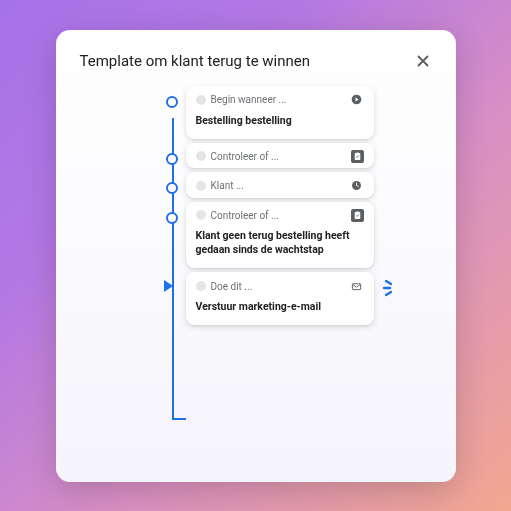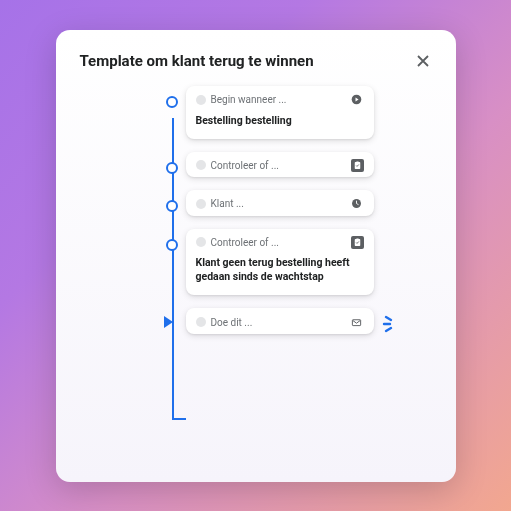--- a/index.html
+++ b/index.html
@@ -23,21 +23,21 @@
     position: relative;
   }
   .header {
     display: flex;
     align-items: center;
     justify-content: space-between;
     margin-bottom: 14px;
   }
   .title {
     font-size: 15px;
-    font-weight: 700;
+    font-weight: 400;
     color: #202223;
   }
   .close {
     width: 18px; height: 18px;
     display: flex; align-items: center; justify-content: center;
     cursor: pointer;
     color: #5c5f62;
   }
   .close svg { width: 14px; height: 14px; }
   .flow {
@@ -58,21 +58,21 @@
     content: "";
     position: absolute;
     bottom: 0;
     left: 0;
     width: 14px;
     height: 2px;
     background: #1f6feb;
   }
   .step {
     position: relative;
-    margin-bottom: 13px;
+    margin-bottom: 4px;
     margin-left: 14px;
     width: 188px;
     background: #ffffff;
     border-radius: 8px;
     box-shadow: 0 2px 6px rgba(0,0,0,0.12), 0 1px 2px rgba(0,0,0,0.08);
   }
   .step:last-child { margin-bottom: 0; }
   .dot {
     position: absolute;
     left: -20px;
@@ -226,20 +226,21 @@
           <span class="chipdot"></span>
           <span>Doe dit ...</span>
         </div>
         <span class="ic">
           <svg viewBox="0 0 16 16">
               <rect x="2" y="4" width="12" height="8.5" rx="1" fill="none" stroke="#5c5f62" stroke-width="1.4"></rect>
               <path d="M2.5 5 L8 9 L13.5 5" stroke="#5c5f62" stroke-width="1.4" fill="none"></path>
             </svg>
         </span>
       </div>
+      <div class="step-bd">Verstuur marketing-e-mail</div>
       <span class="burst">
         <svg viewBox="0 0 20 20" fill="none">
             <path d="M4 10 L10 10"></path>
             <path d="M6 3 L11 6"></path>
             <path d="M6 17 L11 14"></path>
           </svg>
       </span>
     </div>
 
   </div>

